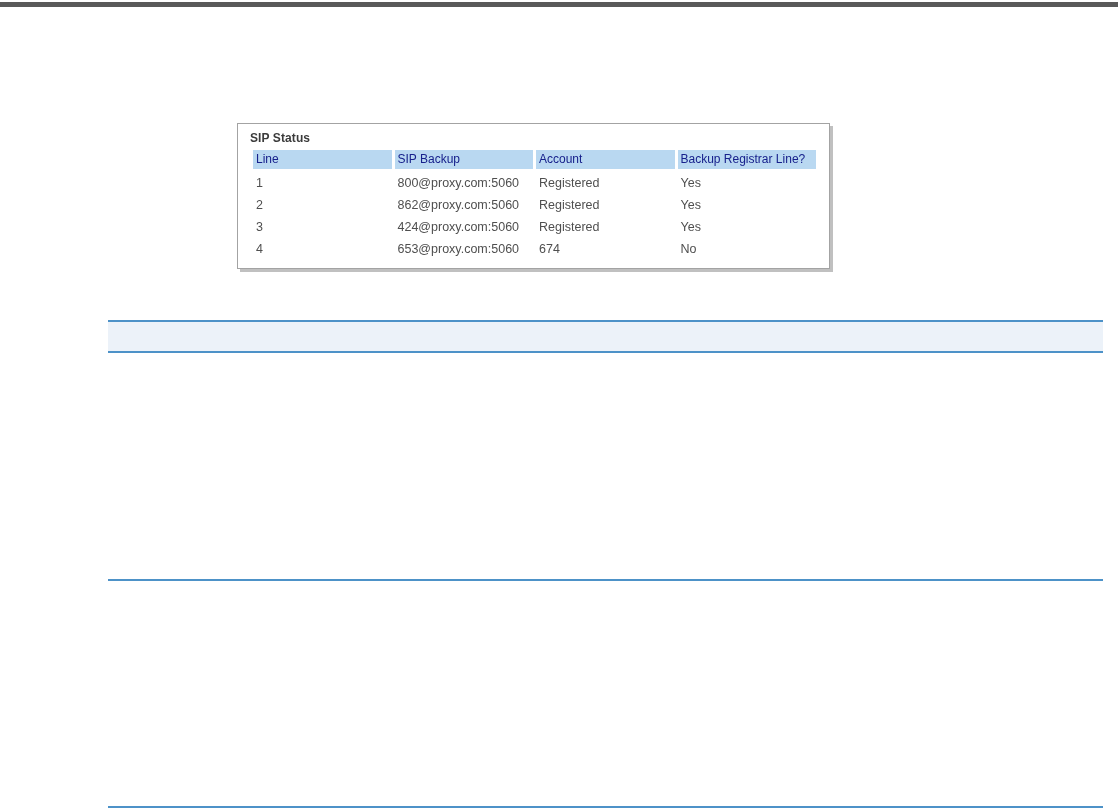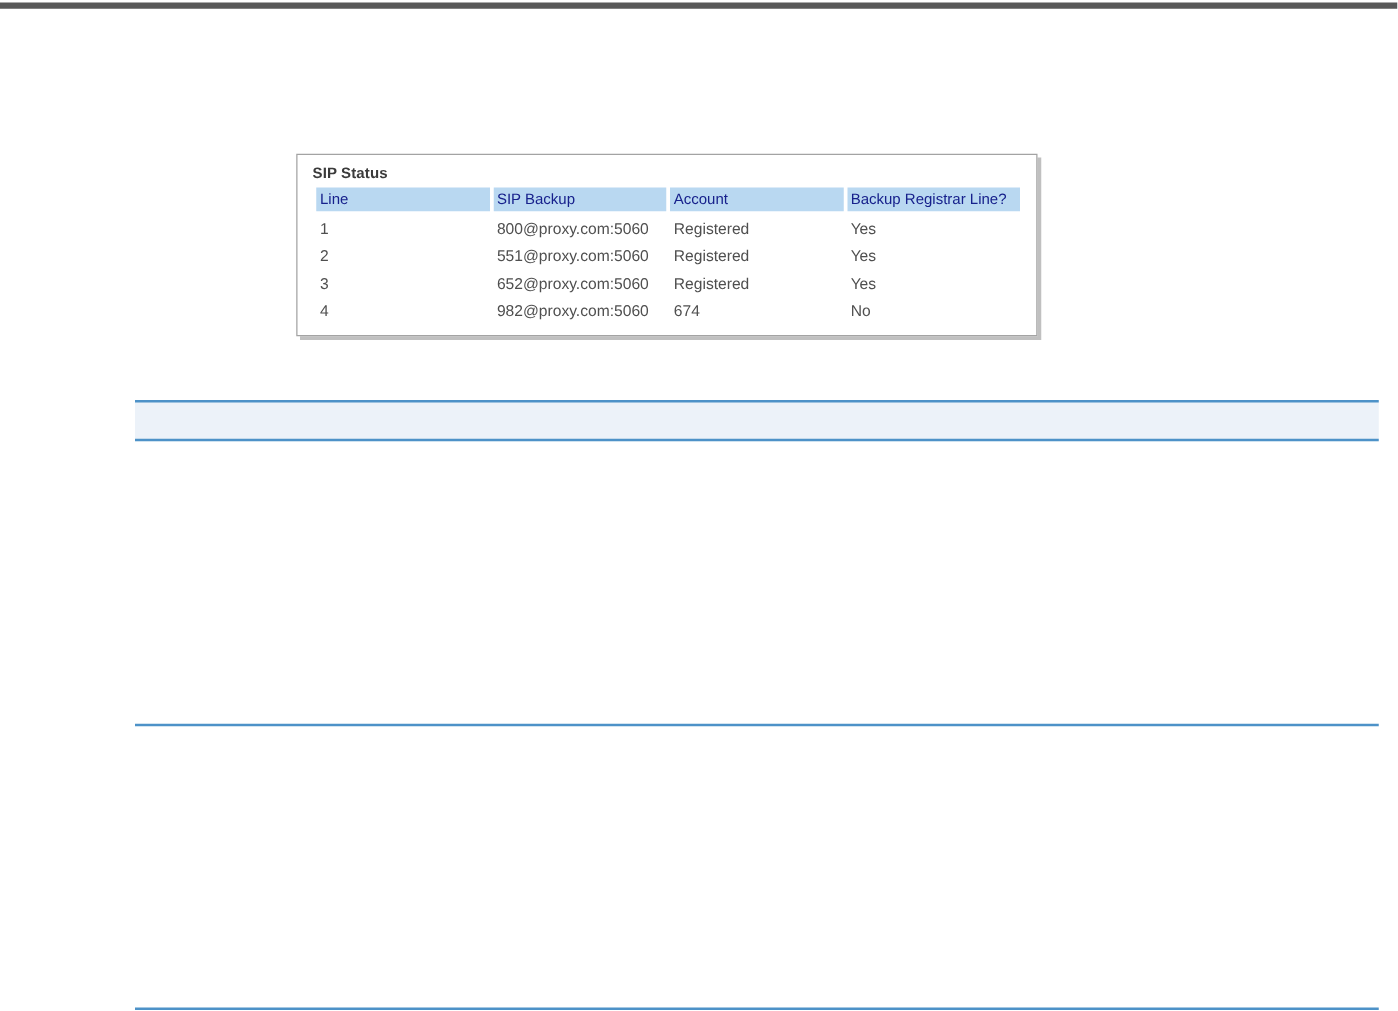--- a/index.html
+++ b/index.html
@@ -97,33 +97,33 @@
     </thead>
     <tbody>
         <tr>
           <td>1</td>
           <td>800@proxy.com:5060</td>
           <td>Registered</td>
           <td>Yes</td>
         </tr>
         <tr>
           <td>2</td>
-          <td>551@proxy.com:5060</td>
+          <td>862@proxy.com:5060</td>
           <td>Registered</td>
           <td>Yes</td>
         </tr>
         <tr>
           <td>3</td>
-          <td>652@proxy.com:5060</td>
+          <td>424@proxy.com:5060</td>
           <td>Registered</td>
           <td>Yes</td>
         </tr>
         <tr>
           <td>4</td>
-          <td>982@proxy.com:5060</td>
+          <td>653@proxy.com:5060</td>
           <td>674</td>
           <td>No</td>
         </tr>
       </tbody>
   </table>
 </div>
 
 <div class="note-band"></div>
 <div class="rule rule-mid"></div>
 <div class="rule rule-bottom"></div>

